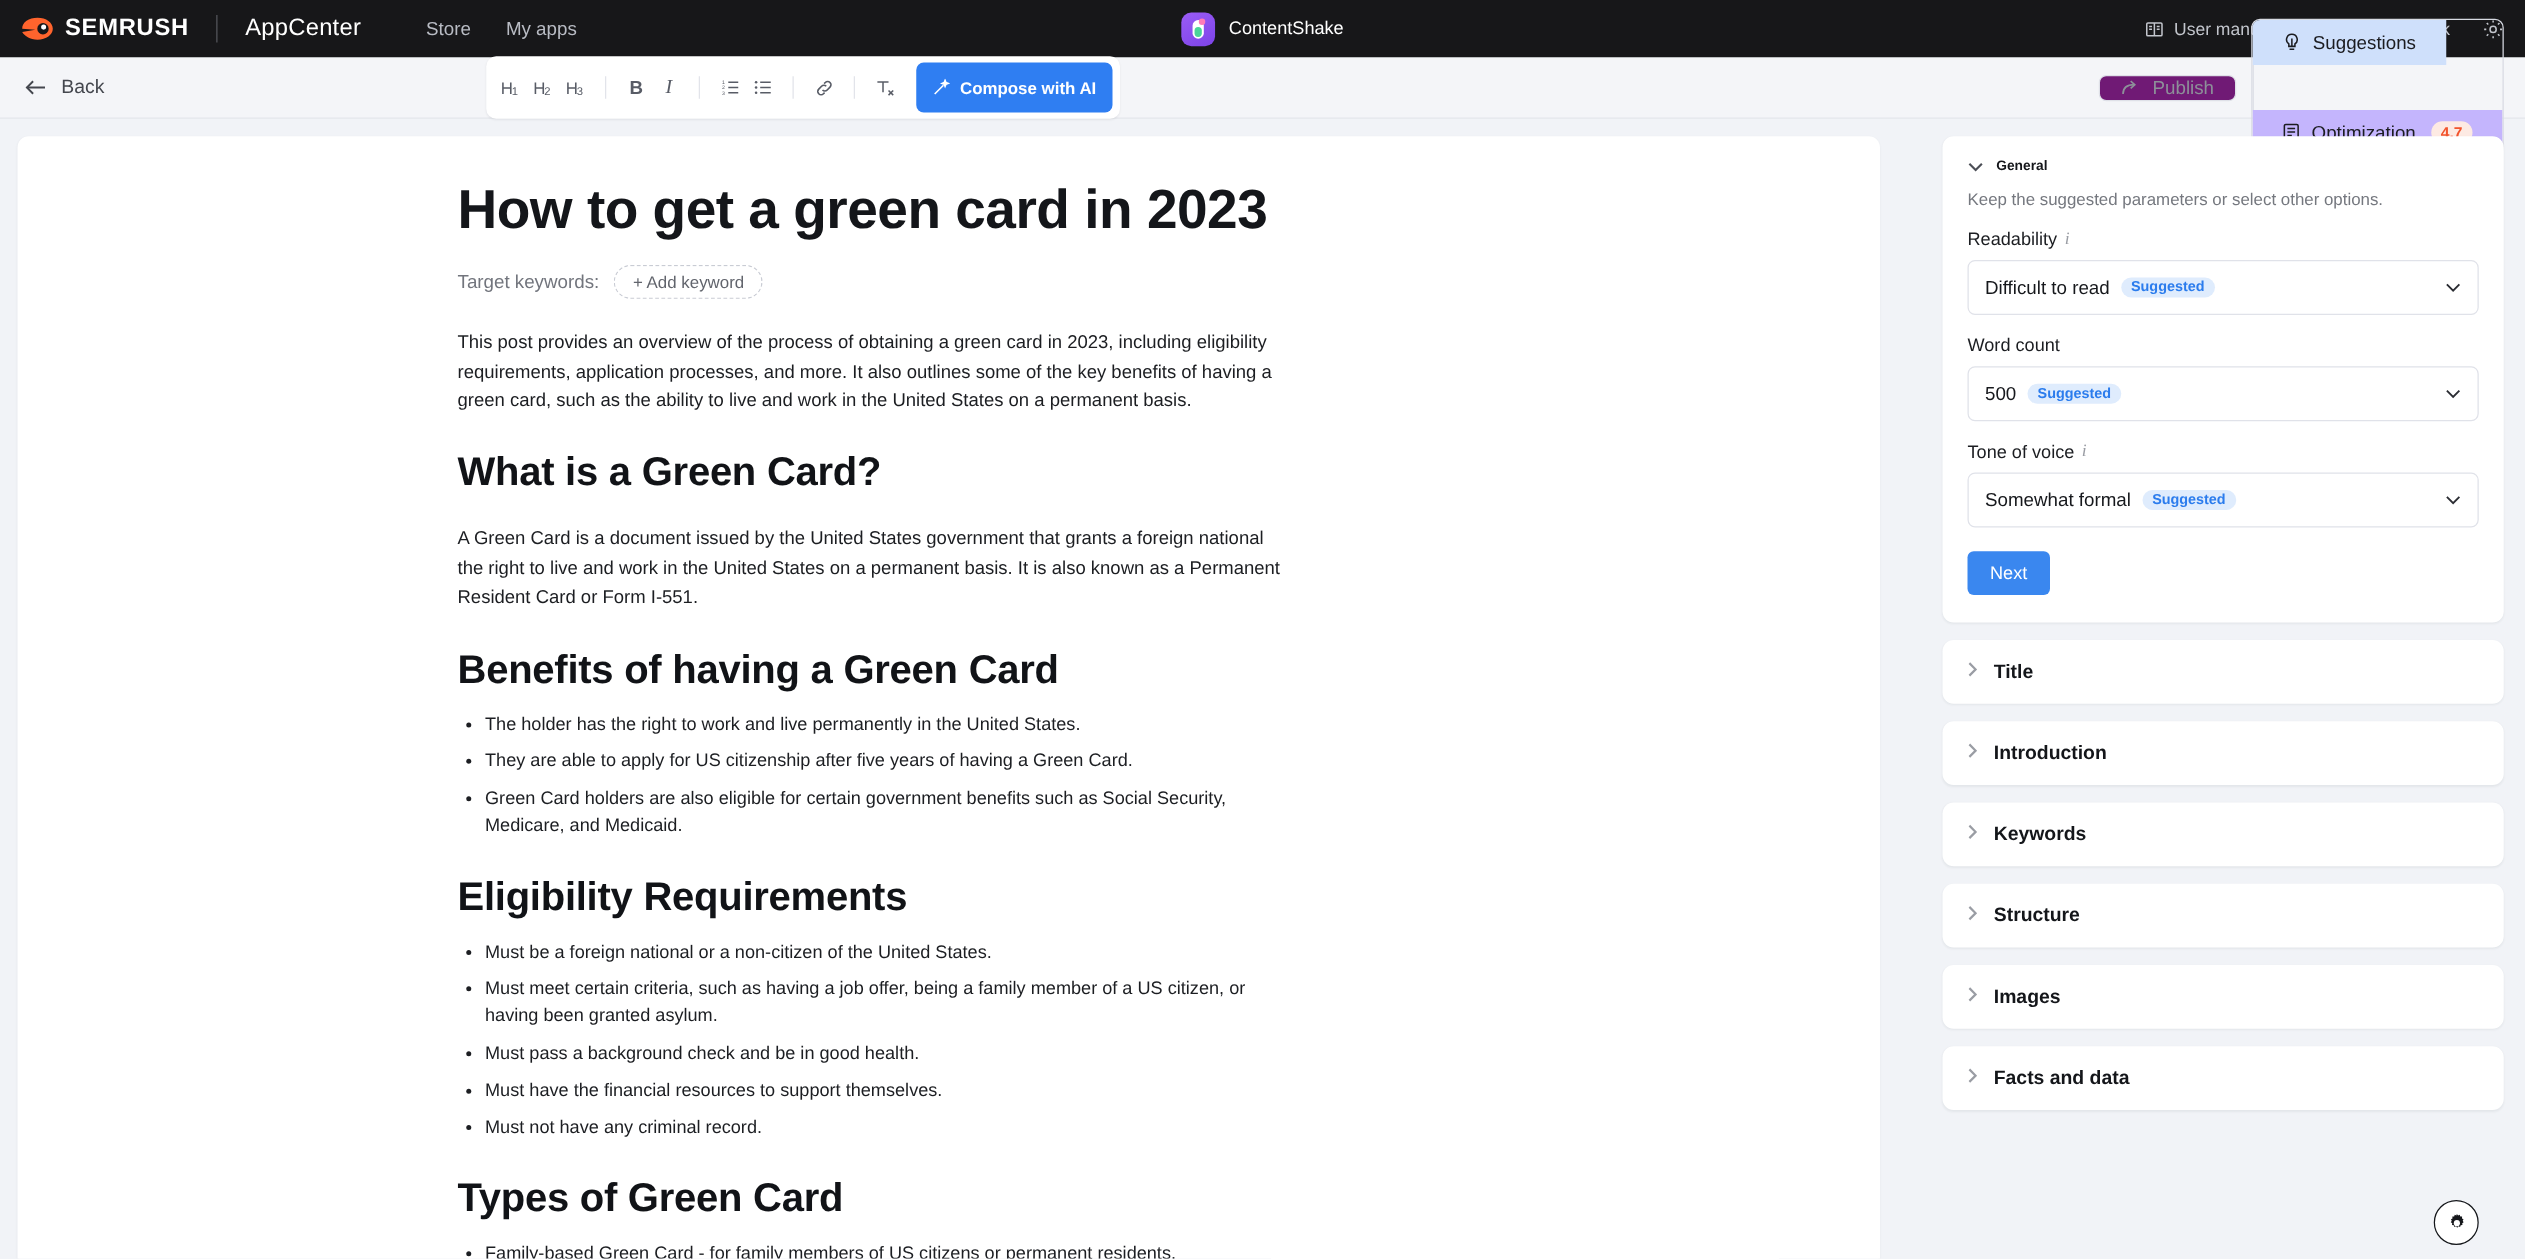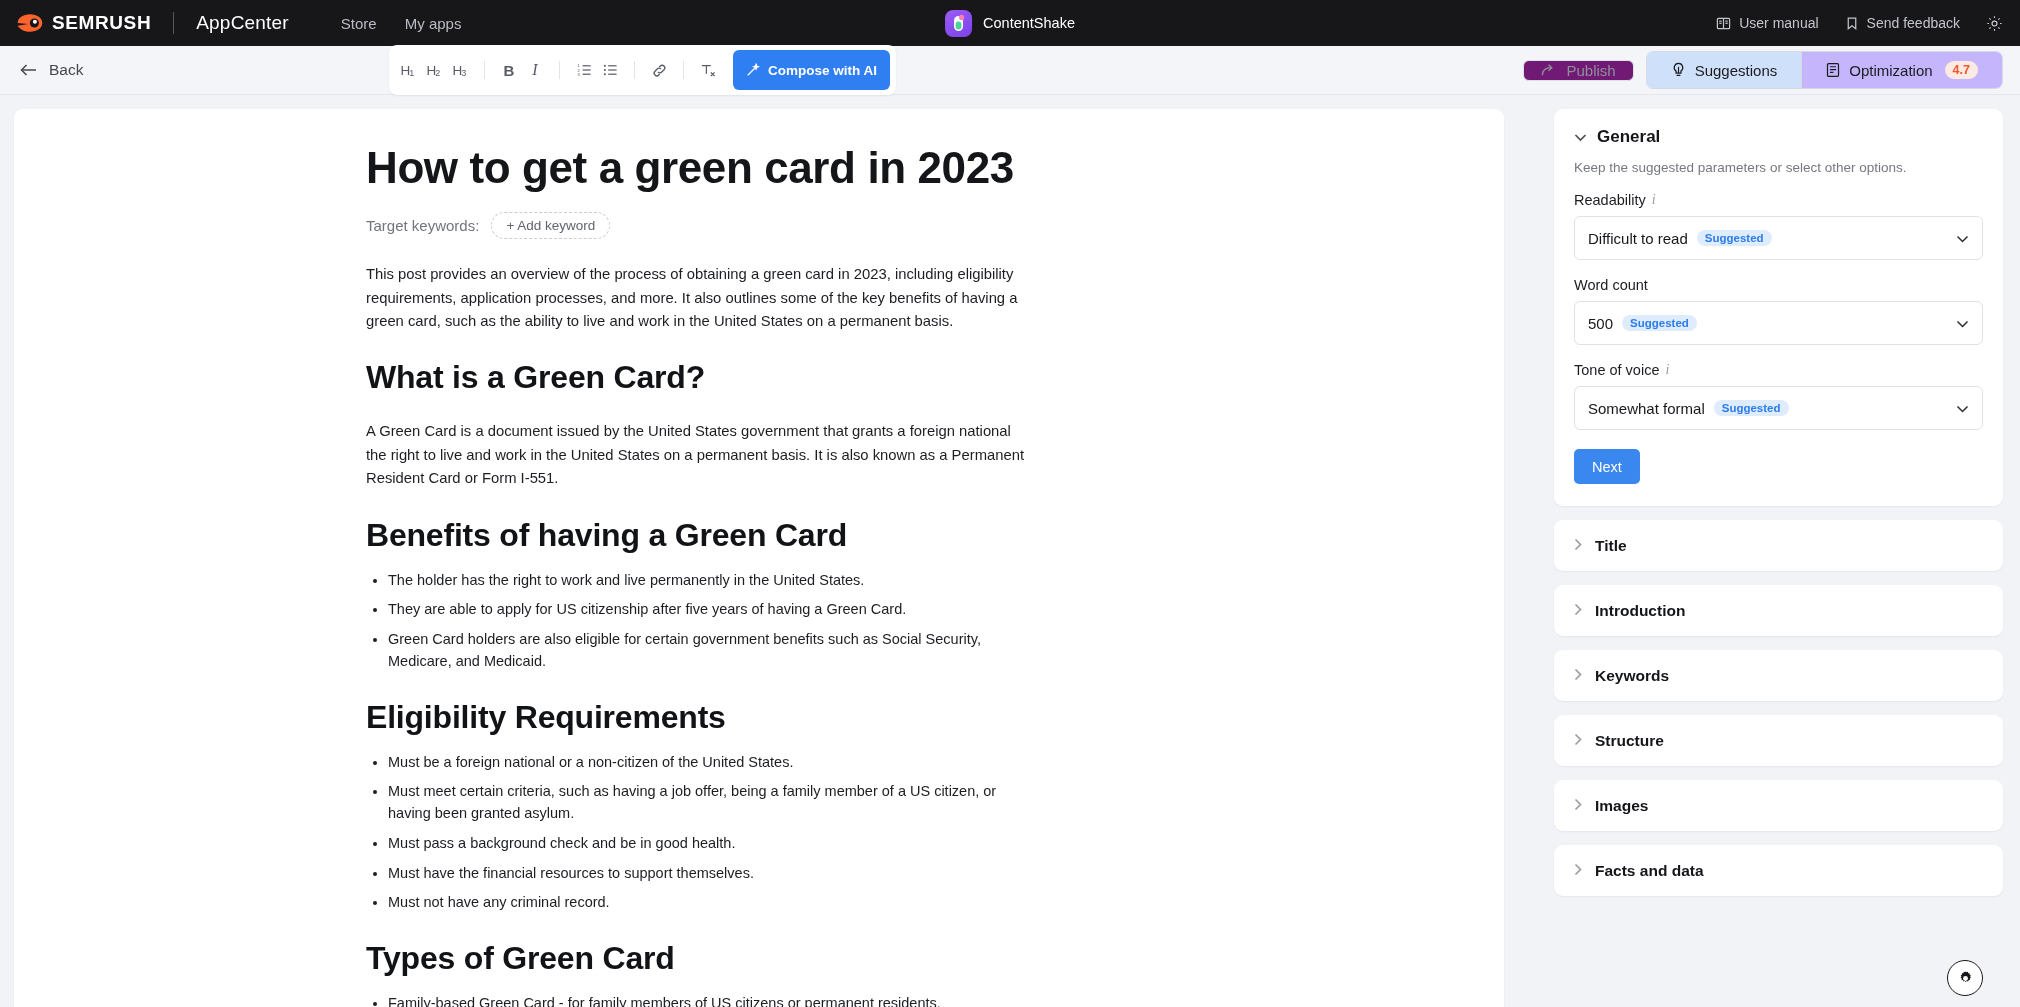--- a/index.html
+++ b/index.html
@@ -99,20 +99,21 @@
     display: flex; align-items: center; gap: 9px;
     height: 21px; padding: 0 17px;
     background: #701a75; border: 1px solid #dfe1e8; border-radius: 6px;
     font-size: 15px; color: #8d9099; cursor: pointer;
     font-family: "Liberation Sans", sans-serif;
   }
   .seg {
     display: flex; align-items: flex-start;
     border-radius: 7px; overflow: hidden;
     border: 1px solid #d7dae2;
+    flex-direction: column;
   }
   .seg-item {
     display: flex; align-items: center; gap: 9px;
     height: 36px; padding: 0 24px;
     font-size: 15px; color: #1b1c20; cursor: pointer;
     background: #c4b5fd;
   }
   .seg-item.active { background: #cfe0fb; }
   .seg-divider { width: 1px; background: #d7dae2; height: 36px; }
   .score-pill {
@@ -181,21 +182,21 @@
     overflow: hidden;
     position: relative;
   }
   .panel-card {
     background: #fff; border-radius: 9px;
     box-shadow: 0 1px 2px rgba(25,28,40,.06);
     margin-bottom: 14px;
   }
   .general-card { padding: 18px 20px 22px 20px; }
   .gen-head { display: flex; align-items: center; gap: 10px; }
-  .gen-title { font-size: 17px; font-weight: bold; color: #14161a; }
+  .gen-title { font-size: 11px; font-weight: bold; color: #14161a; }
   .gen-sub { font-size: 13.5px; color: #75787f; margin-top: 13px; }
   .field-label {
     font-size: 14.5px; color: #1b1d21; margin-top: 17px;
     display: flex; align-items: center; gap: 6px;
   }
   .info-i {
     font-family: "Liberation Serif", serif; font-style: italic;
     color: #9a9da4; font-size: 14px;
   }
   .select-box {

